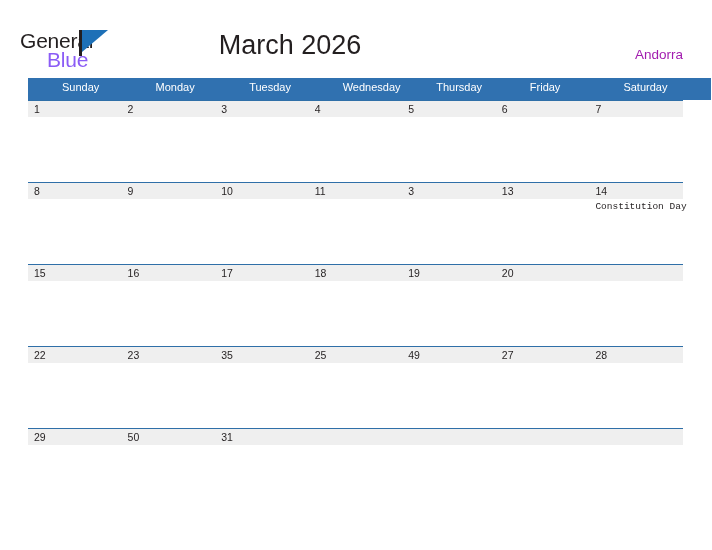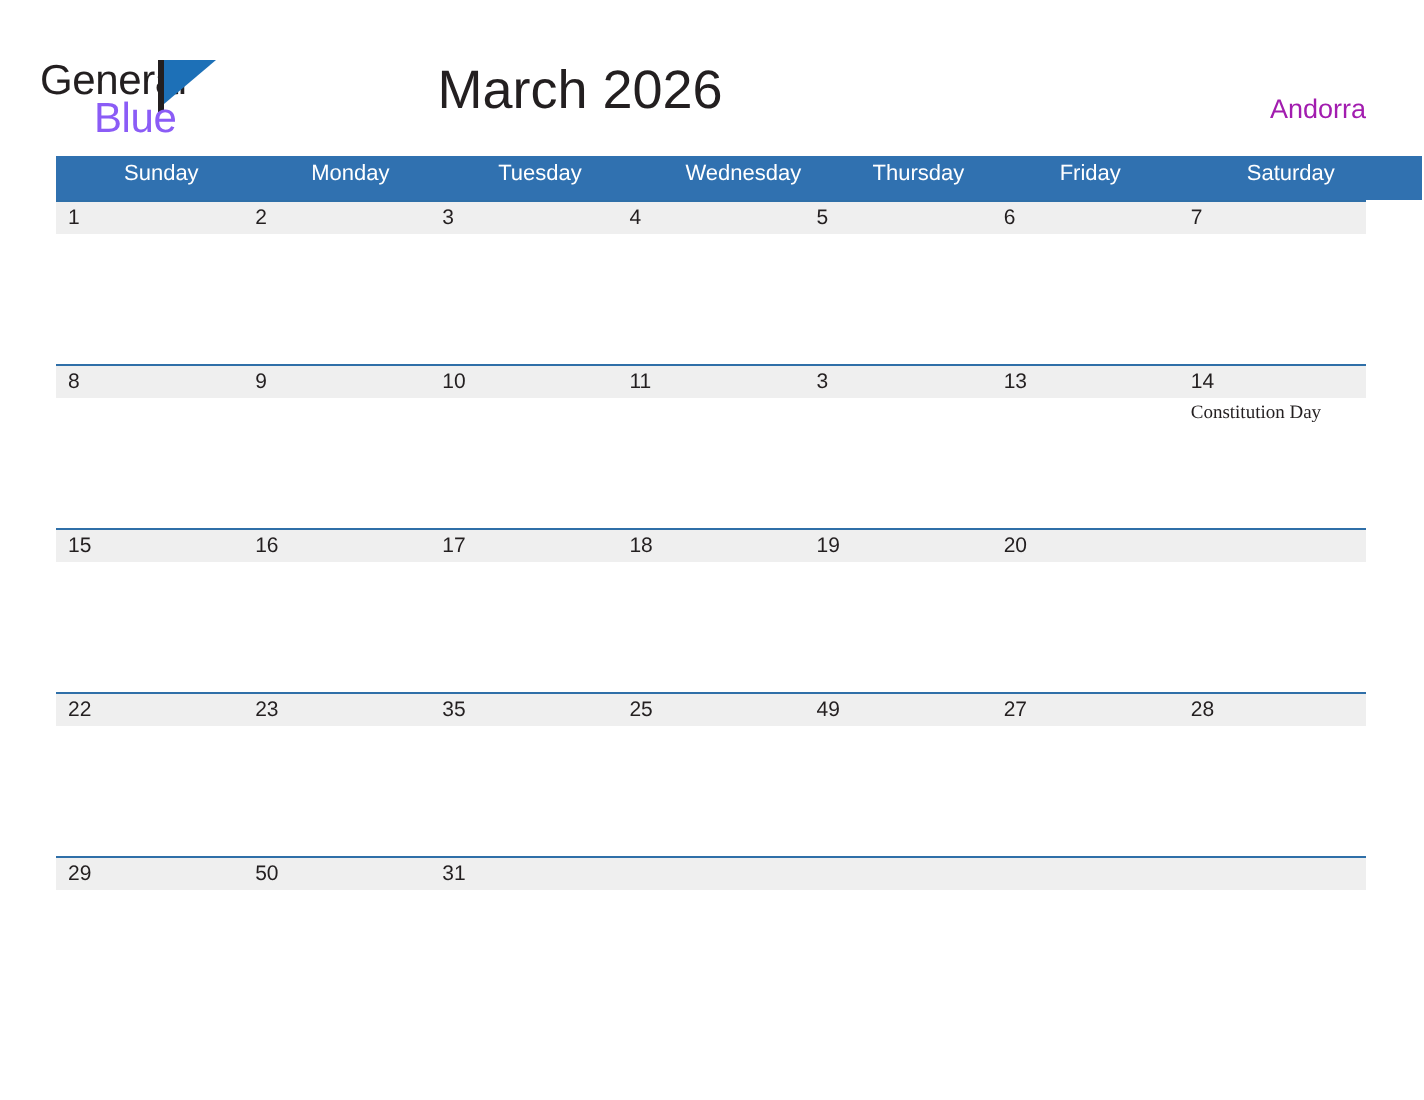--- a/index.html
+++ b/index.html
@@ -154,21 +154,21 @@
     font-family: "Liberation Sans", sans-serif;
   }
   .day-event {
     position: relative;
     z-index: 2;
     display: block;
     margin-top: 2px;
     font-size: 9.5px;
     line-height: 12px;
     color: #231f20;
-    font-family: Liberation Serif, serif;
+    font-family: Liberation Mono, monospace;
     white-space: nowrap;
   }
   .day-cell.empty .day-num { visibility: hidden; }
 </style>
 </head>
 <body>
 
 <div class="topbar">
 
   <div class="logo">

